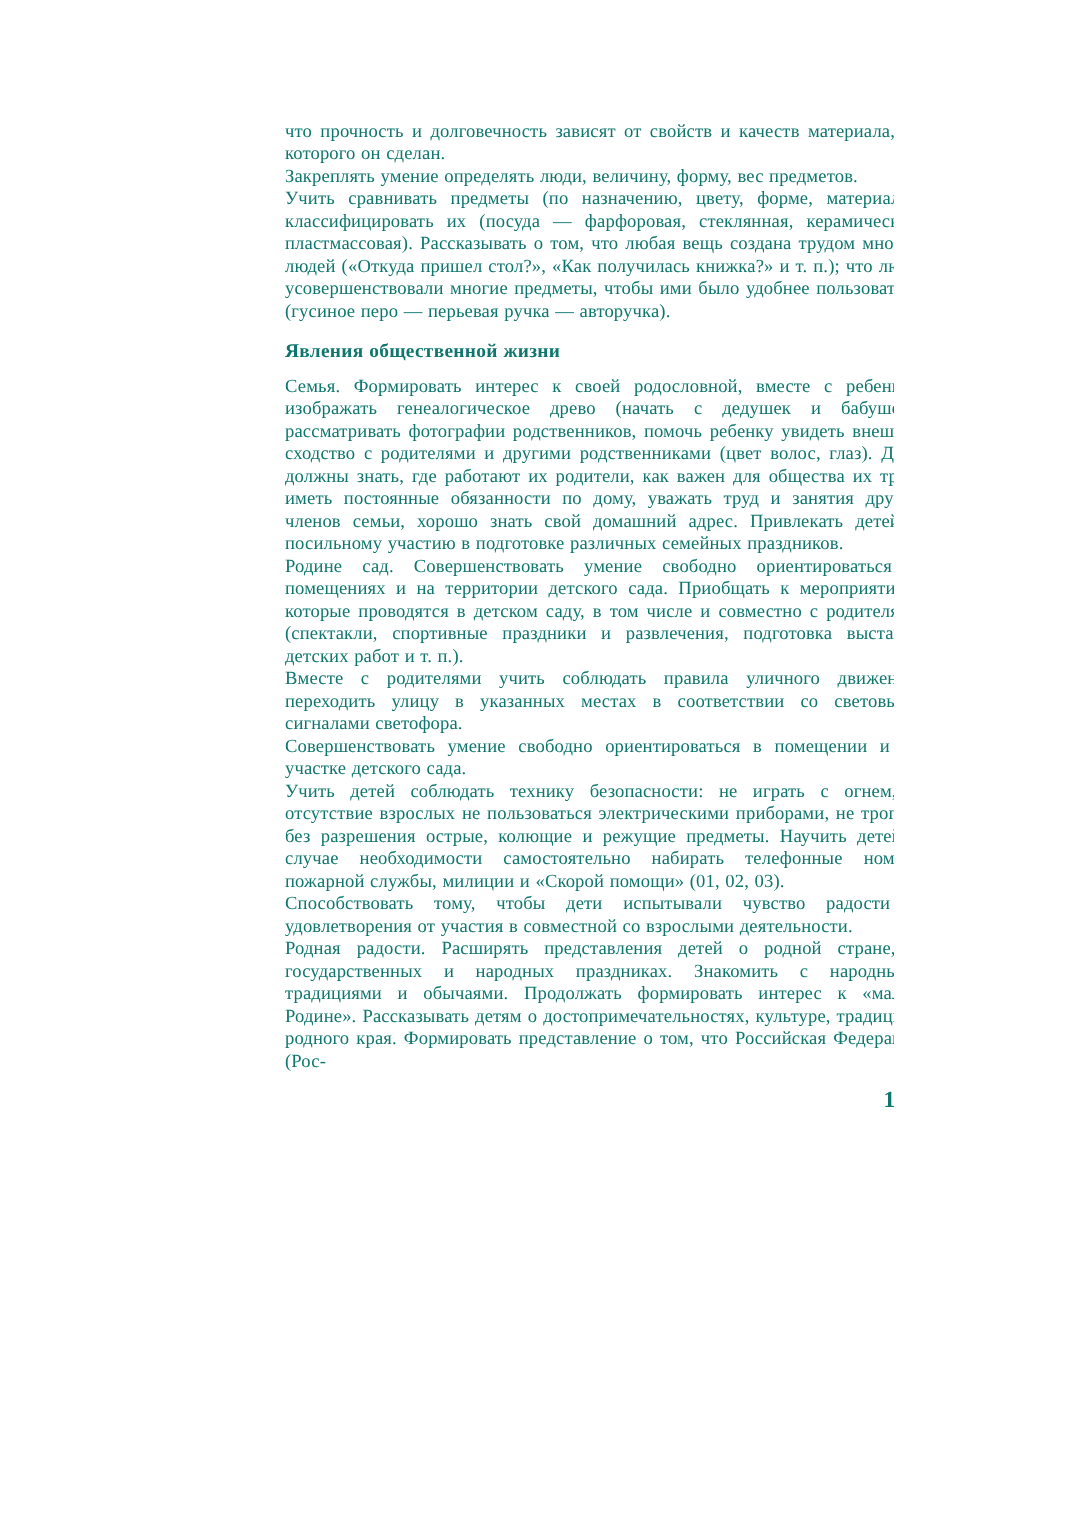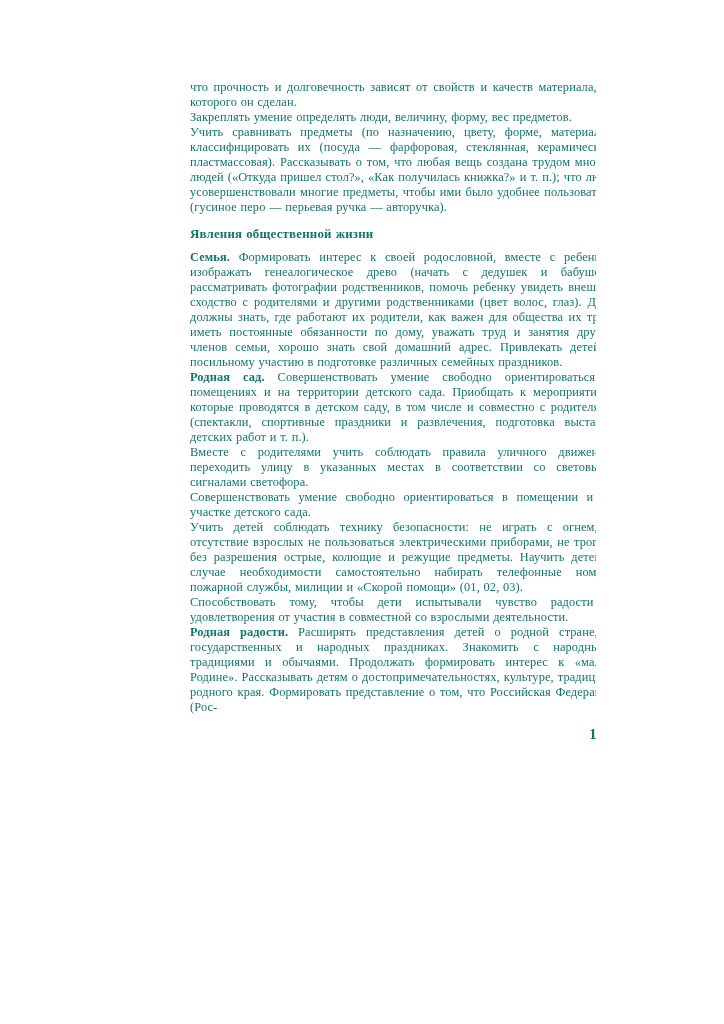--- a/index.html
+++ b/index.html
@@ -25,21 +25,21 @@
     line-height: 15px;
     text-align: justify;
     letter-spacing: 0.1px;
     word-spacing: 0.5px;
   }
   .para {
     margin: 0;
     padding: 0;
   }
   .lead {
-    font-weight: bold;
+    font-weight: normal;
   }
   .heading {
     font-size: 12.9px;
     font-weight: bold;
     margin: 12px 0 8px 0;
     text-align: left;
     letter-spacing: 0.2px;
   }
   .page-number {
     margin-top: 11px;
@@ -55,21 +55,21 @@
 <div class="page">
   <div class="text-column">
 
     <p class="para"><span>что прочность и долговечность зависят от свойств и качеств материала, из которого он сделан.</span></p>
     <p class="para"><span>Закреплять умение определять люди, величину, форму, вес предметов.</span></p>
     <p class="para"><span>Учить сравнивать предметы (по назначению, цвету, форме, материалу), классифицировать их (посуда — фарфоровая, стеклянная, керамическая, пластмассовая). Рассказывать о том, что любая вещь создана трудом многих людей («Откуда пришел стол?», «Как получилась книжка?» и т. п.); что люди усовершенствовали многие предметы, чтобы ими было удобнее пользоваться (гусиное перо — перьевая ручка — авторучка).</span></p>
 
     <h2 class="heading">Явления общественной жизни</h2>
 
     <p class="para"><b class="lead">Семья.</b><span> Формировать интерес к своей родословной, вместе с ребенком изображать генеалогическое древо (начать с дедушек и бабушек); рассматривать фотографии родственников, помочь ребенку увидеть внешнее сходство с родителями и другими родственниками (цвет волос, глаз). Дети должны знать, где работают их родители, как важен для общества их труд; иметь постоянные обязанности по дому, уважать труд и занятия других членов семьи, хорошо знать свой домашний адрес. Привлекать детей к посильному участию в подготовке различных семейных праздников.</span></p>
-    <p class="para"><b class="lead">Родная сад.</b><span> Совершенствовать умение свободно ориентироваться в помещениях и на территории детского сада. Приобщать к мероприятиям, которые проводятся в детском саду, в том числе и совместно с родителями (спектакли, спортивные праздники и развлечения, подготовка выставок детских работ и т. п.).</span></p>
+    <p class="para"><b class="lead">Родине сад.</b><span> Совершенствовать умение свободно ориентироваться в помещениях и на территории детского сада. Приобщать к мероприятиям, которые проводятся в детском саду, в том числе и совместно с родителями (спектакли, спортивные праздники и развлечения, подготовка выставок детских работ и т. п.).</span></p>
     <p class="para"><span>Вместе с родителями учить соблюдать правила уличного движения, переходить улицу в указанных местах в соответствии со световыми сигналами светофора.</span></p>
     <p class="para"><span>Совершенствовать умение свободно ориентироваться в помещении и на участке детского сада.</span></p>
     <p class="para"><span>Учить детей соблюдать технику безопасности: не играть с огнем, в отсутствие взрослых не пользоваться электрическими приборами, не трогать без разрешения острые, колющие и режущие предметы. Научить детей в случае необходимости самостоятельно набирать телефонные номера пожарной службы, милиции и «Скорой помощи» (01, 02, 03).</span></p>
     <p class="para"><span>Способствовать тому, чтобы дети испытывали чувство радости и удовлетворения от участия в совместной со взрослыми деятельности.</span></p>
     <p class="para"><b class="lead">Родная радости.</b><span> Расширять представления детей о родной стране, о государственных и народных праздниках. Знакомить с народными традициями и обычаями. Продолжать формировать интерес к «малой Родине». Рассказывать детям о достопримечательностях, культуре, традициях родного края. Формировать представление о том, что Российская Федерация (Рос-</span></p>
 
     <div class="page-number">136</div>
 
   </div>
 </div>

